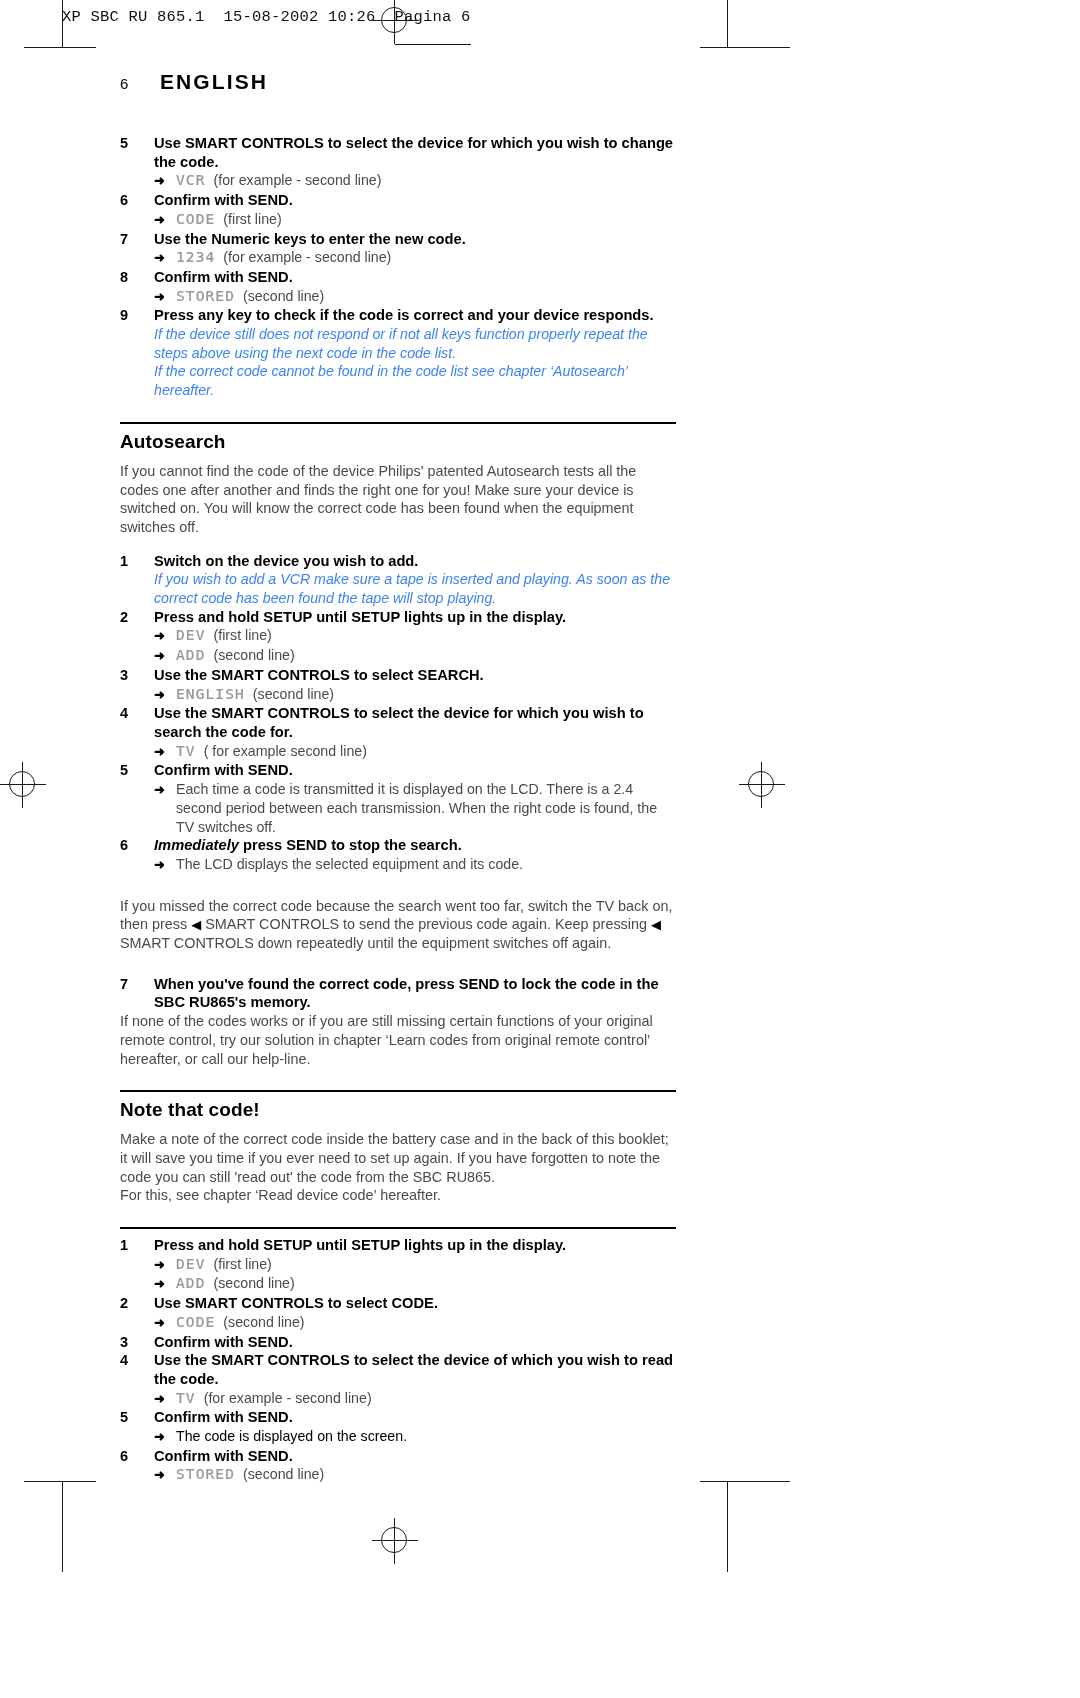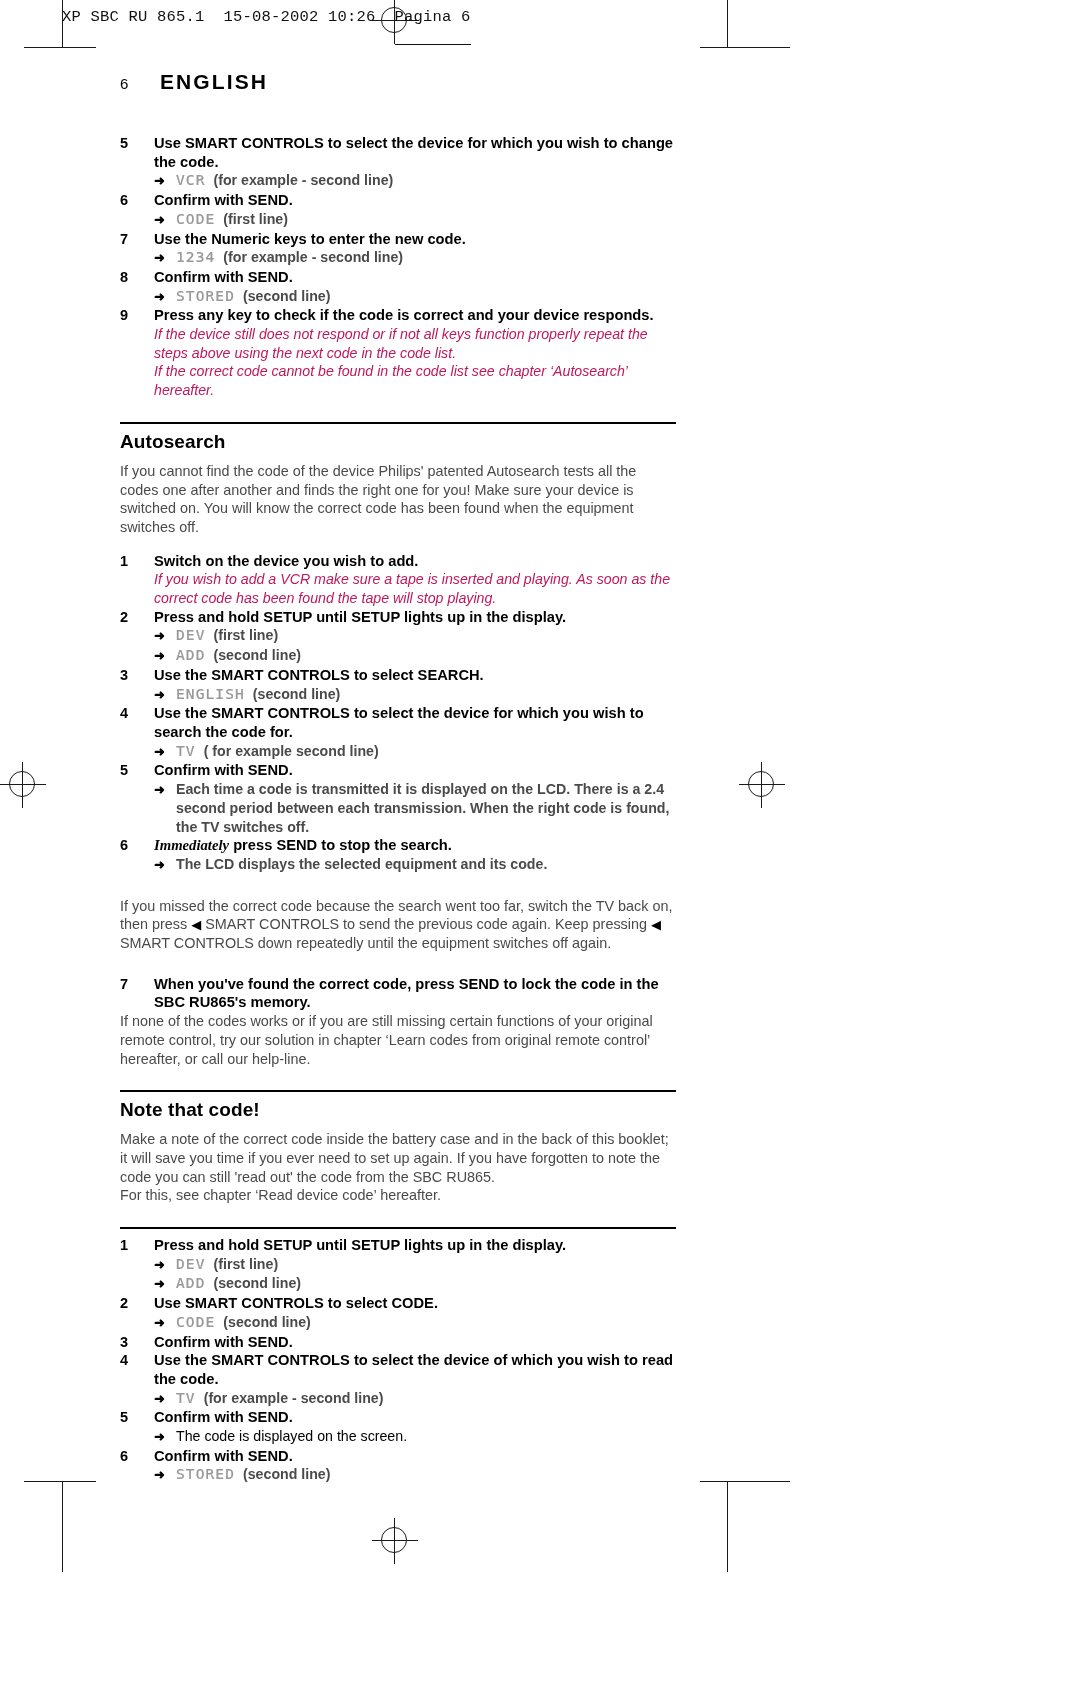--- a/index.html
+++ b/index.html
@@ -109,21 +109,20 @@
   }
   .step .body {
     flex: 1 1 auto;
     font-size: 14.7px;
     font-weight: bold;
     line-height: 18.7px;
     color: #000;
   }
   .step .body em {
     font-style: italic;
-    font-family: Liberation Serif, serif;
   }
 
   
   .sub {
     display: flex;
     align-items: baseline;
     margin-left: 34px;
     font-size: 14.2px;
     line-height: 18.7px;
     color: #4a4a4a;
@@ -141,30 +140,29 @@
     font-family: "DejaVu Sans Mono", "Liberation Mono", monospace;
     font-size: 14.5px;
     letter-spacing: 1.1px;
     color: #9a9a9a;
     -webkit-text-stroke: 0.2px #7d7d7d;
     margin-right: 8px;
     text-align: right;
   }
   .sub .note {
     color: #4a4a4a;
-    font-weight: bold;
   }
 
   
   .remark {
     margin-left: 34px;
     font-size: 14.2px;
     font-style: italic;
     line-height: 18.7px;
-    color: #be185d;
+    color: #3b82f6;
     font-weight: normal;
   }
 
   
   .para {
     font-size: 14.4px;
     line-height: 18.7px;
     color: #4a4a4a;
     margin: 0;
   }

